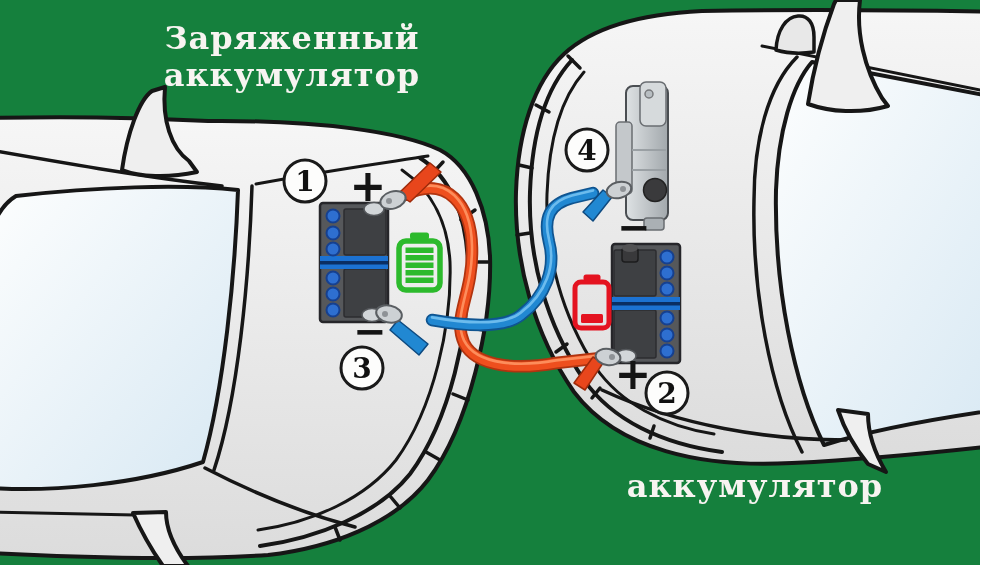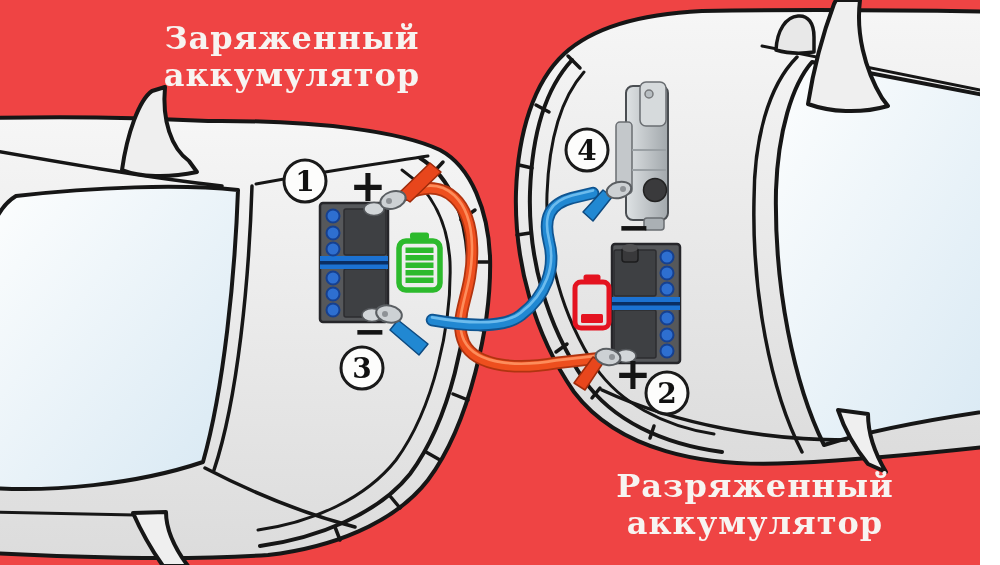--- a/index.html
+++ b/index.html
@@ -1,19 +1,19 @@
 <!DOCTYPE html>
 <html><head>
 <meta charset="utf-8">
 <style>
   html,body{margin:0;padding:0;}
   .stage{
     position:relative;
     width:980px;height:565px;
-    background:#ef4444;
+    background:#15803d;
     overflow:hidden;
     font-family:"DejaVu Serif", serif;
   }
   .stage svg{position:absolute;left:0;top:0;}
   .title{
     position:absolute;
     color:#f7f4f1;
     font-family:"DejaVu Serif", serif;
     font-weight:bold;
     font-size:32px;
@@ -218,21 +218,20 @@
       <ellipse cx="608" cy="357" rx="12.5" ry="8" fill="#cdd1d4" stroke="#5a5e62" stroke-width="2" transform="rotate(8 608 357)"></ellipse>
       <circle cx="612" cy="357" r="3" fill="#8e9296"></circle>
     </g>
   </svg>
 
   <div class="title title-charged">
     <div>Заряженный</div>
     <div>аккумулятор</div>
   </div>
   <div class="title title-discharged">
-    <div>Разряженный</div>
     <div>аккумулятор</div>
   </div>
 
   <div class="badge badge-1">1</div>
   <div class="badge badge-2">2</div>
   <div class="badge badge-3">3</div>
   <div class="badge badge-4">4</div>
 
   <div class="sign plus-left">+</div>
   <div class="sign sign-minus minus-left">−</div>

